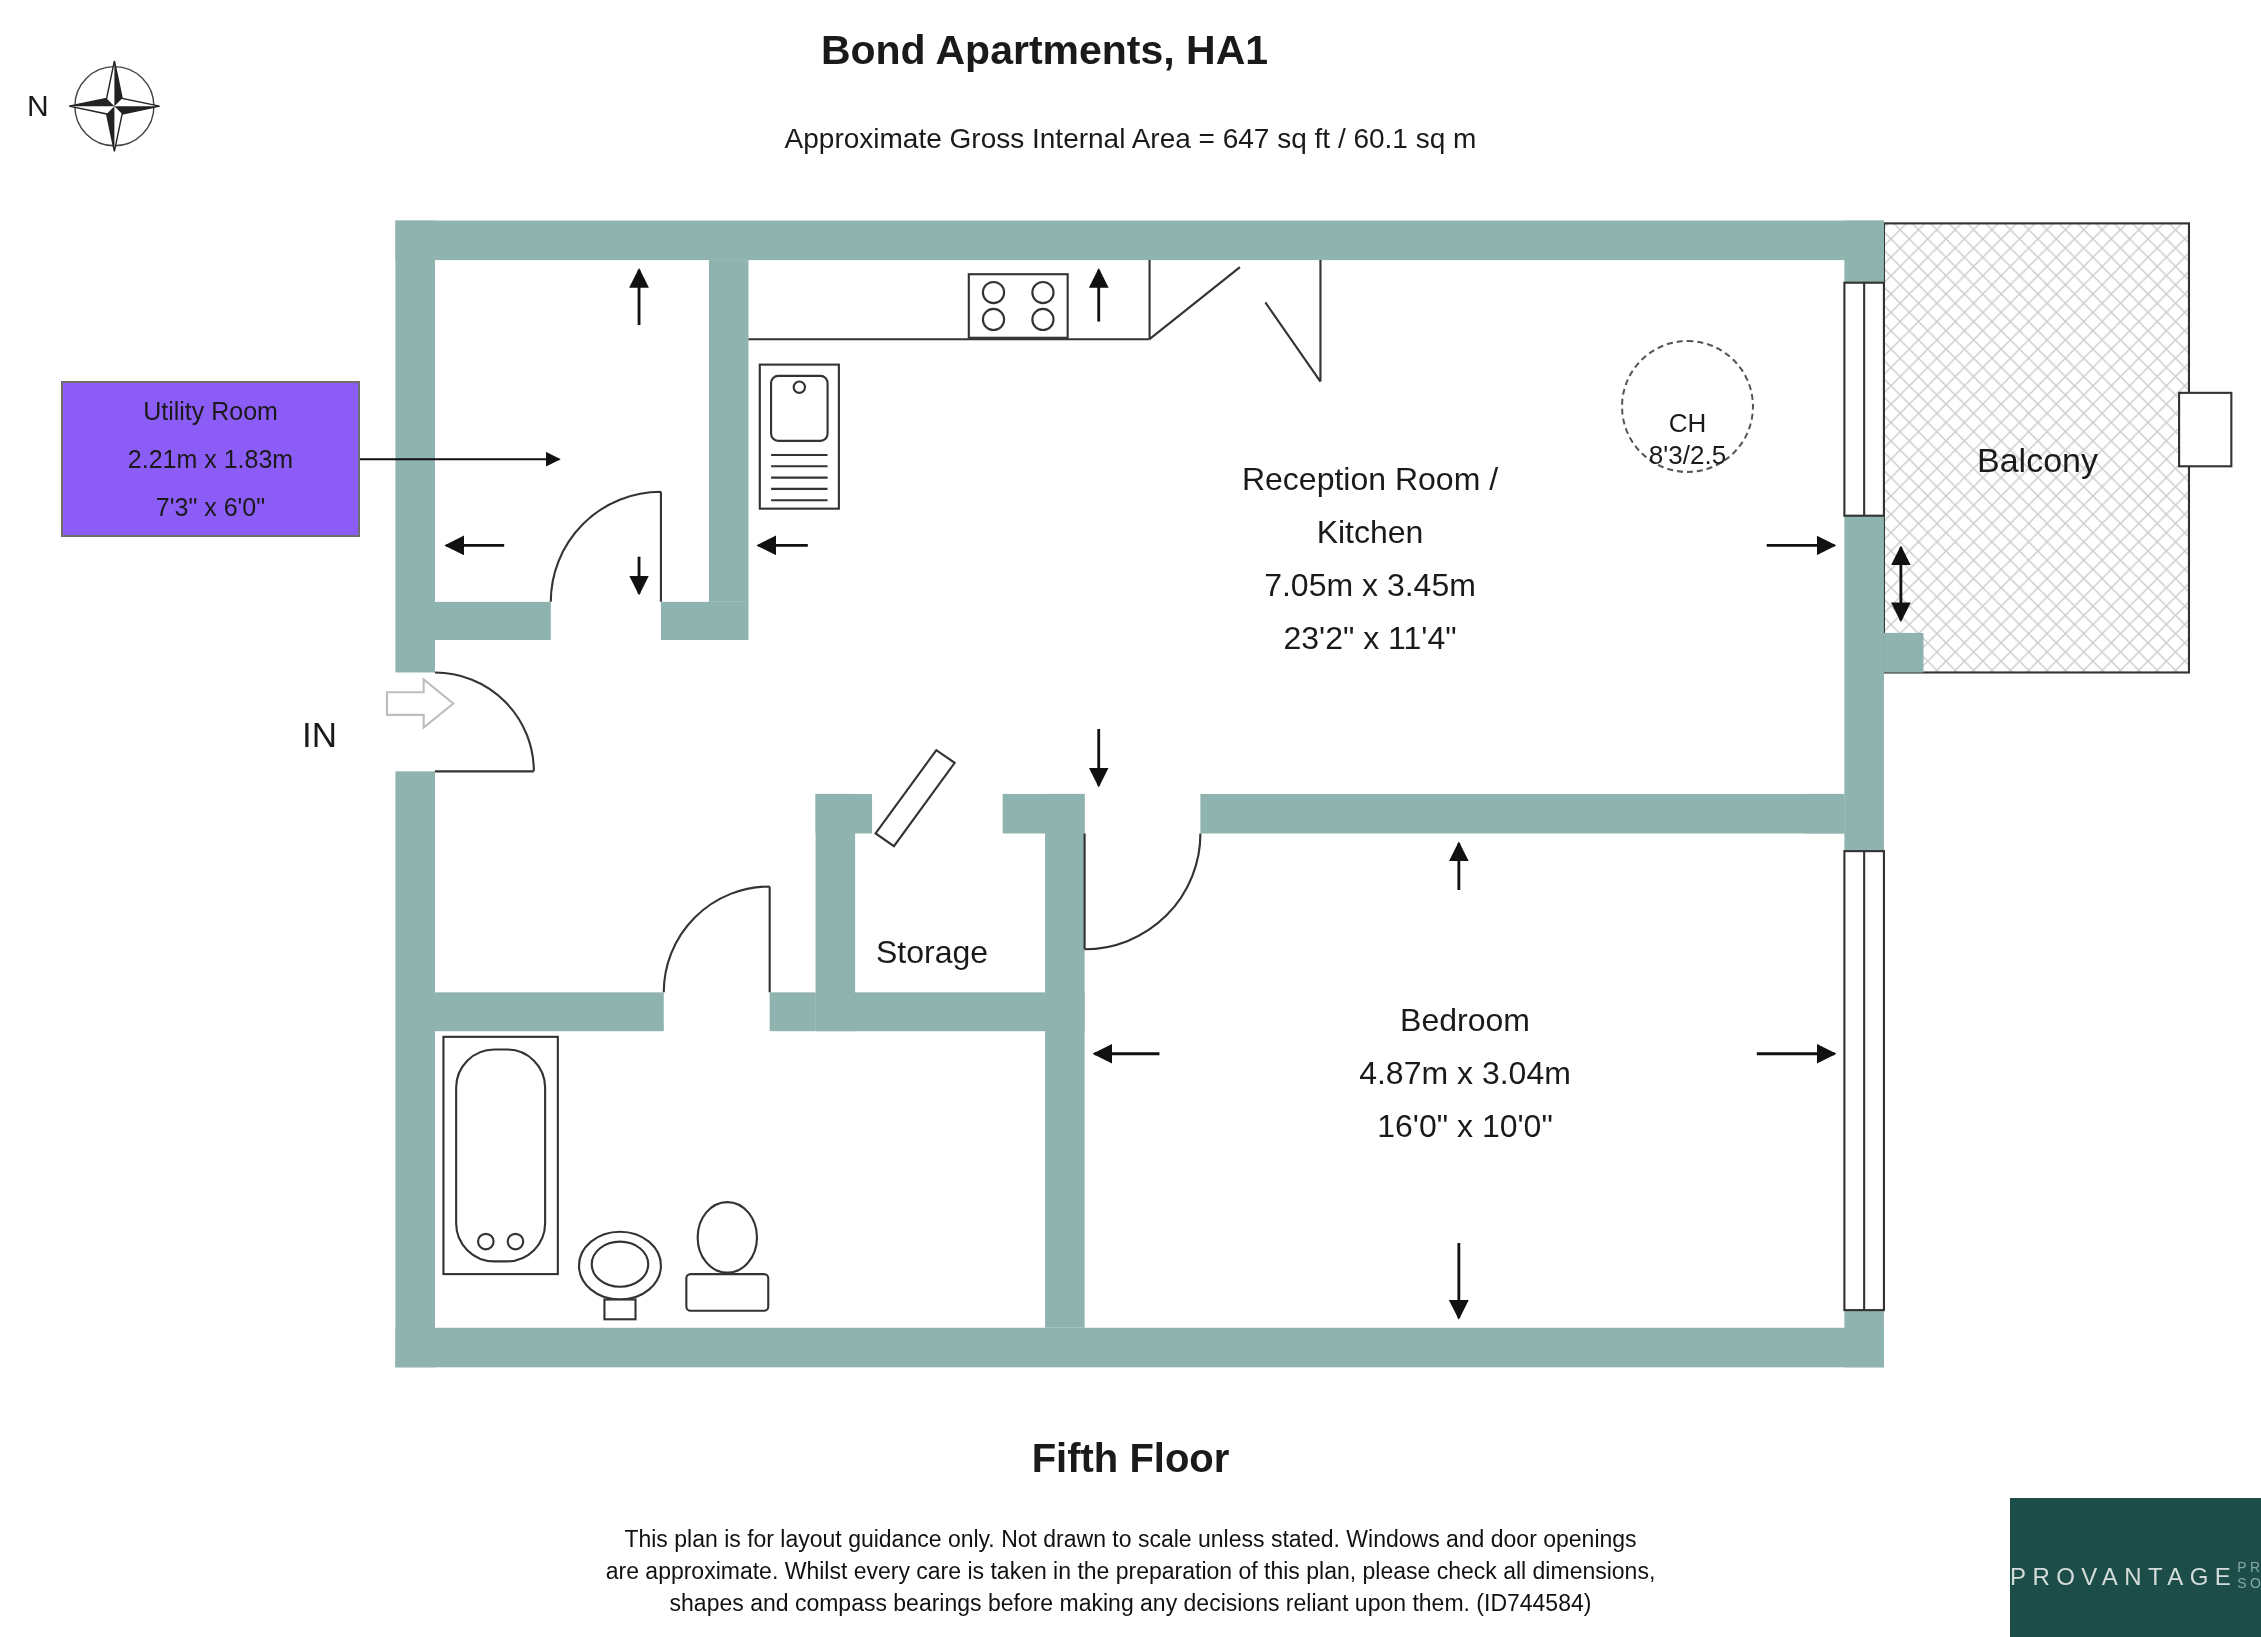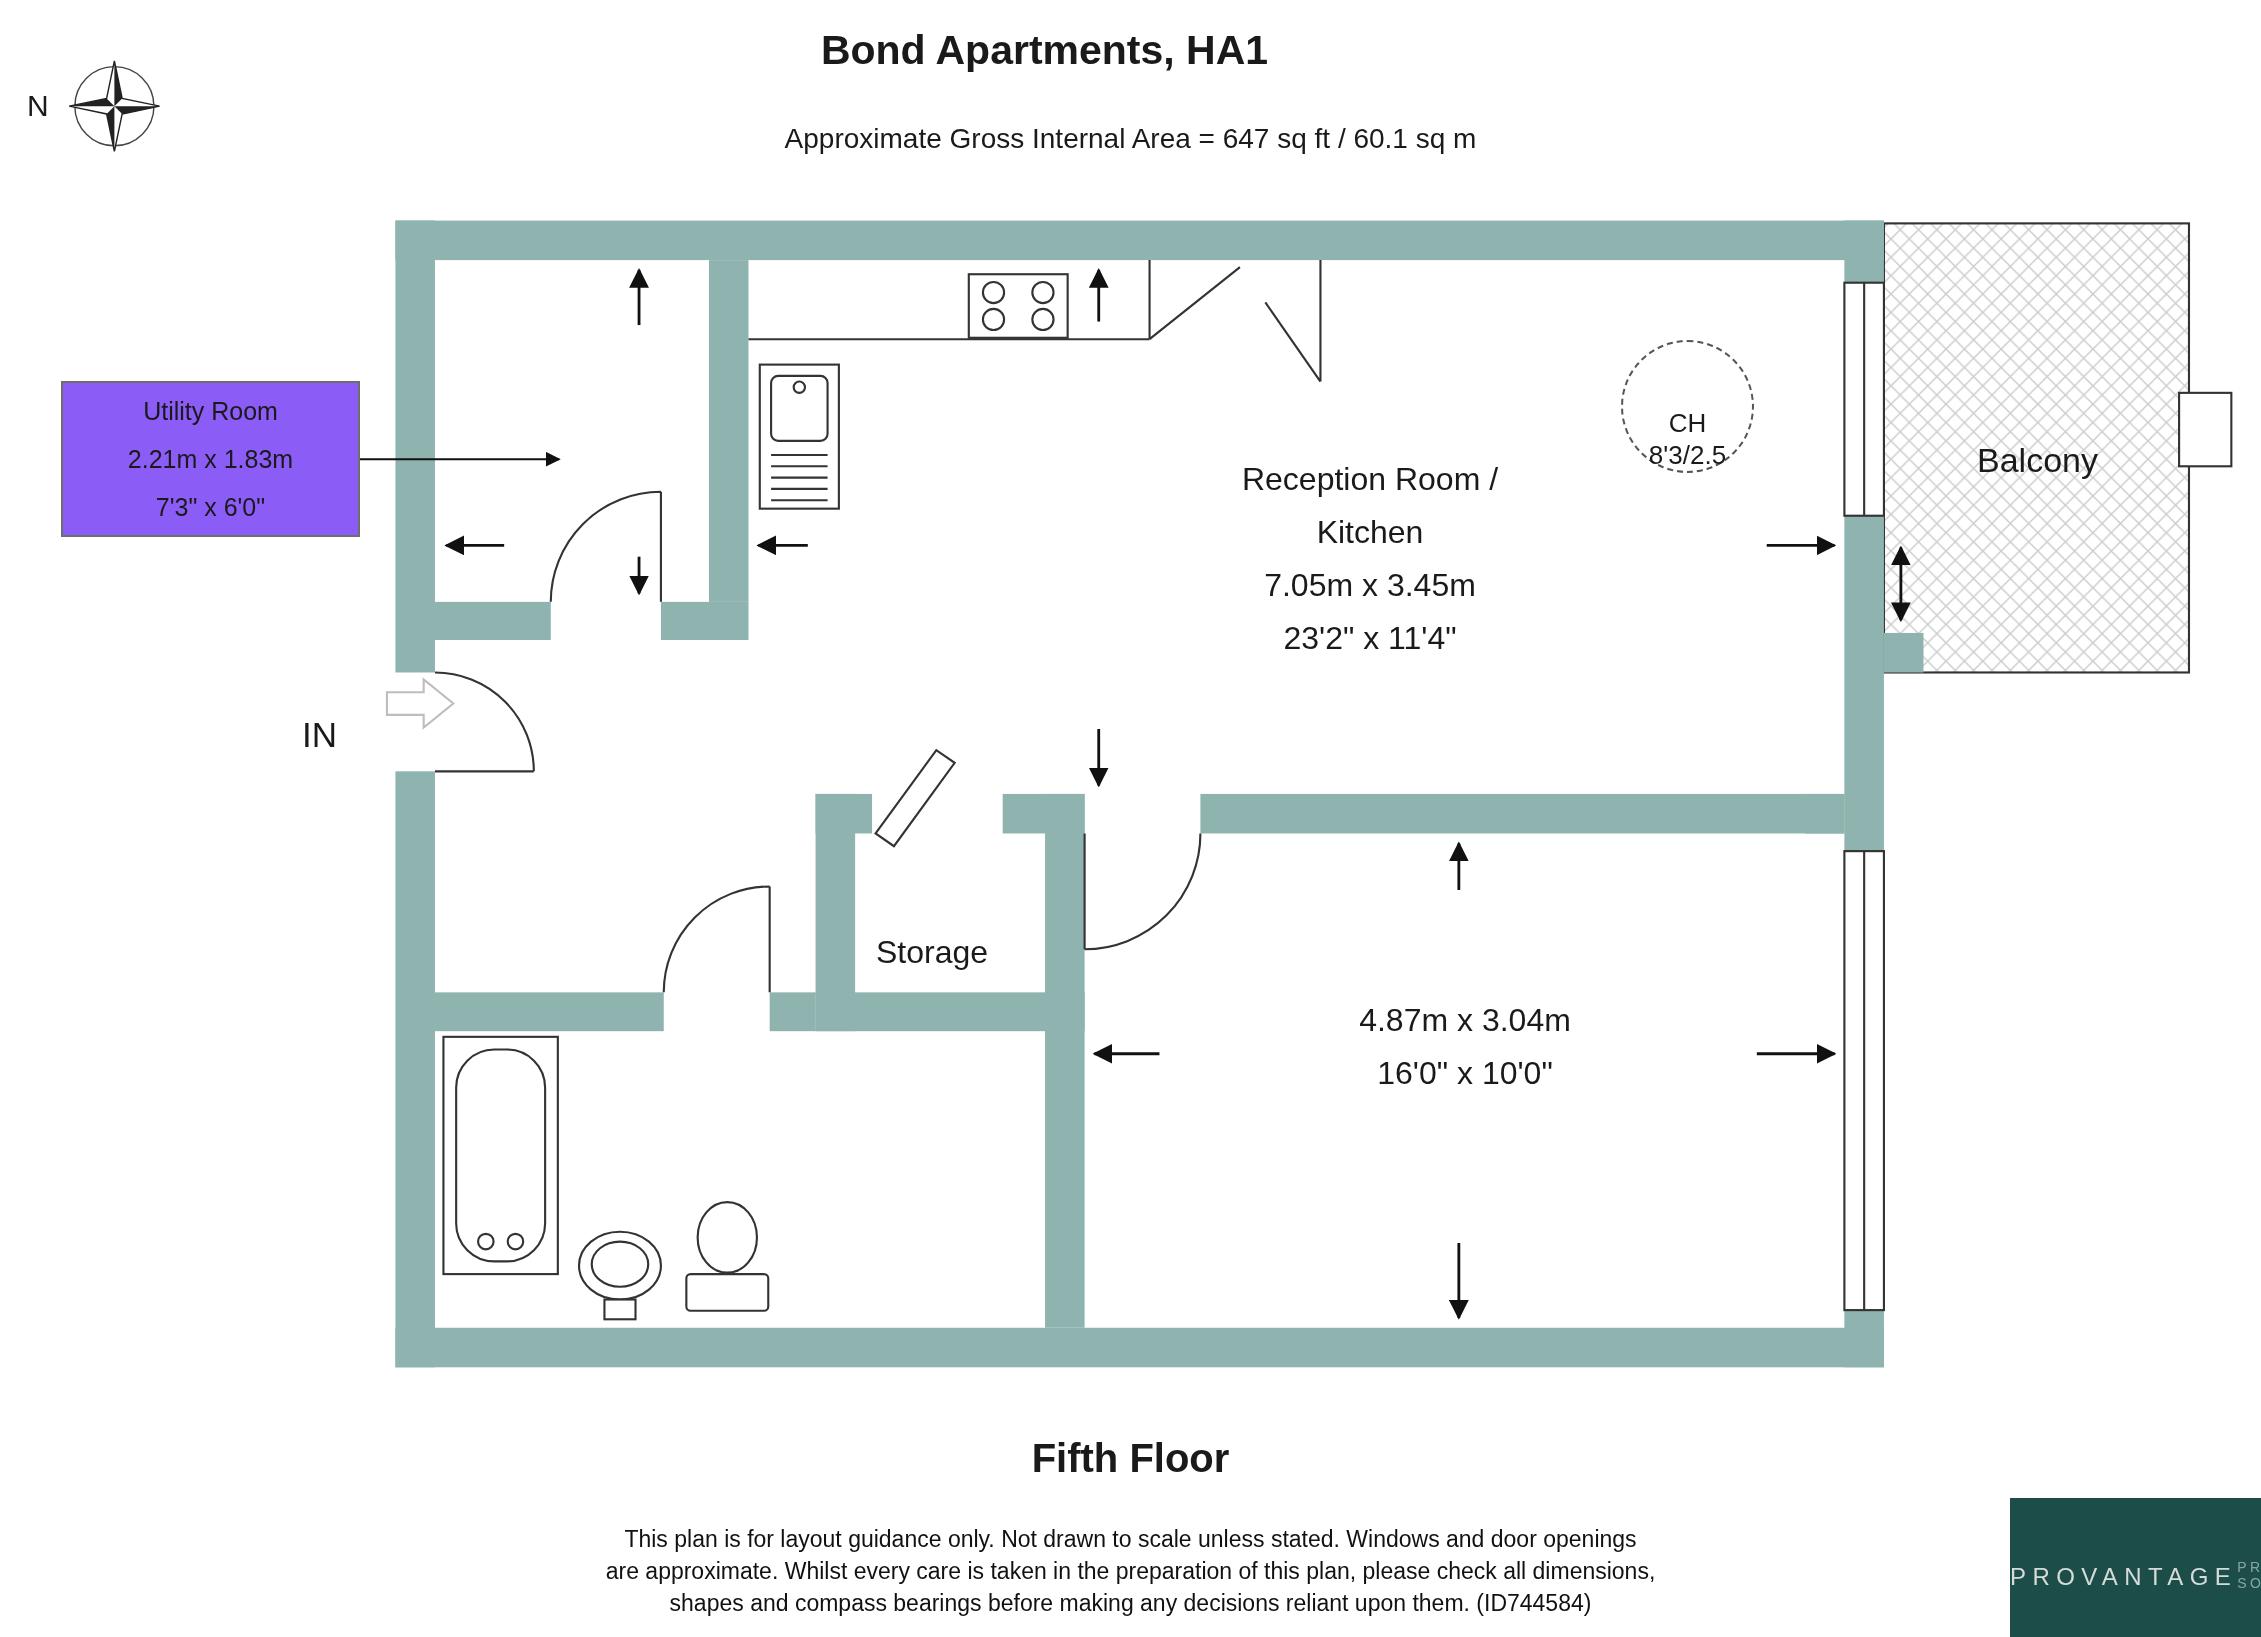--- a/index.html
+++ b/index.html
@@ -190,20 +190,21 @@
 <div class="ch-circle">
   <div>CH</div>
   <div>8'3/2.5</div>
 </div>
 
 <div class="balcony-label">Balcony</div>
 <div class="in-label">IN</div>
 <div class="storage-label">Storage</div>
 
 <div class="room-label bedroom">
+  <div>Bedroom</div>
   <div>4.87m x 3.04m</div>
   <div>16'0" x 10'0"</div>
 </div>
 
 <div class="floor-label">Fifth Floor</div>
 
 <div class="disclaimer">
   <div>This plan is for layout guidance only. Not drawn to scale unless stated. Windows and door openings</div>
   <div>are approximate. Whilst every care is taken in the preparation of this plan, please check all dimensions,</div>
   <div>shapes and compass bearings before making any decisions reliant upon them. (ID744584)</div>

